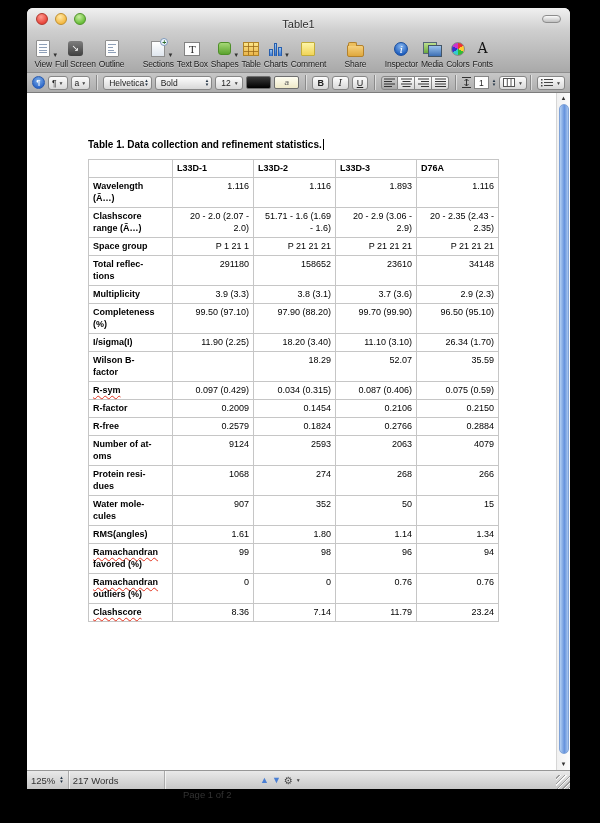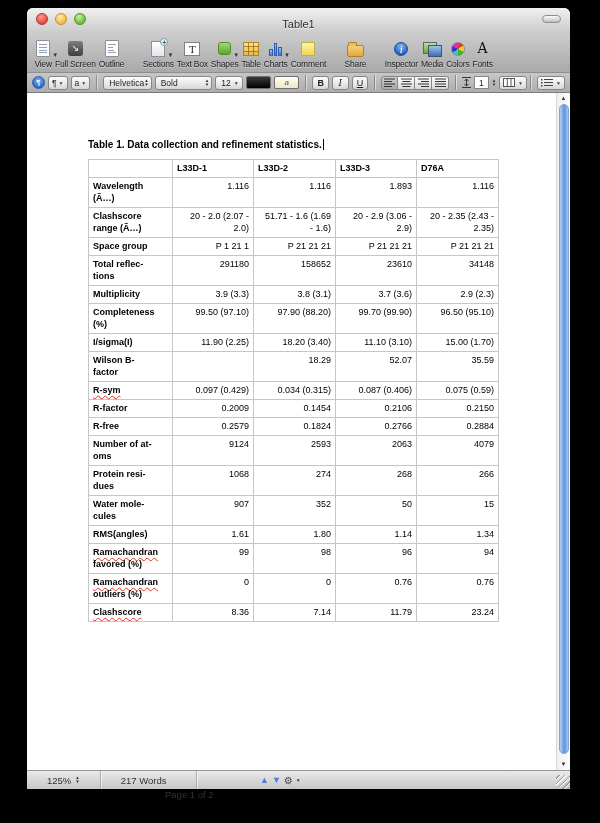--- a/index.html
+++ b/index.html
@@ -107,25 +107,25 @@
     table-layout:fixed; font-size:9px; line-height:12px; color:#000; }
   table.stats td, table.stats th { border:1px solid #c6c6c6; padding:2px 4px 3px; vertical-align:top; }
   table.stats th { font-weight:bold; text-align:left; height:15px; }
   td.lbl { font-weight:bold; text-align:left; }
   td.val { text-align:right; white-space:pre-line; }
   .err { text-decoration-line:underline; text-decoration-style:wavy; text-decoration-color:#e23320;
     text-decoration-thickness:1px; text-underline-offset:2px; }
   
   .statusbar { height:19px; flex:0 0 19px; background:linear-gradient(#e9e9e9,#c7c7c7);
     border-top:1px solid #979797; display:flex; align-items:center; font-size:9.5px; color:#333; position:relative; }
-  .sb-box { display:flex; align-items:center; height:100%; padding:0 20px; border-right:1px solid #aaa;
+  .sb-box { display:flex; align-items:center; height:100%; padding:0 4px; border-right:1px solid #aaa;
     box-shadow:1px 0 0 rgba(255,255,255,.6); gap:4px; }
   .sb-stepper { display:flex; flex-direction:column; font-size:4.5px; line-height:4px; color:#234; }
   .sb-words { width:96px; }
-  .sb-page { position:absolute; left:138px;margin-top:29px; }
+  .sb-page { position:absolute; left:156px;margin-top:29px; }
   .sb-nav { position:absolute; left:233px; display:flex; align-items:center; gap:3px; }
   .tri { font-size:9px; color:#4a7fd4; }
   .gear { font-size:10px; color:#444; }
   .gear-car { font-size:5px; color:#444; }
   .grip { position:absolute; right:0; bottom:0; width:14px; height:14px;
     background:repeating-linear-gradient(135deg, transparent 0 2px, #9a9a9a 2px 3px, rgba(255,255,255,.8) 3px 4px); }
 </style>
 </head>
 <body>
 
@@ -431,21 +431,21 @@
             <td class="val">99.50 (97.10)</td>
             <td class="val">97.90 (88.20)</td>
             <td class="val">99.70 (99.90)</td>
             <td class="val">96.50 (95.10)</td>
           </tr>
           <tr>
             <td class="lbl"><span>I/sigma(I)</span></td>
             <td class="val">11.90 (2.25)</td>
             <td class="val">18.20 (3.40)</td>
             <td class="val">11.10 (3.10)</td>
-            <td class="val">15.00 (1.70)</td>
+            <td class="val">26.34 (1.70)</td>
           </tr>
           <tr>
             <td class="lbl"><span>Wilson B-</span><div>factor</div></td>
             <td class="val"></td>
             <td class="val">18.29</td>
             <td class="val">52.07</td>
             <td class="val">35.59</td>
           </tr>
           <tr>
             <td class="lbl"><span class="err">R-sym</span></td>

